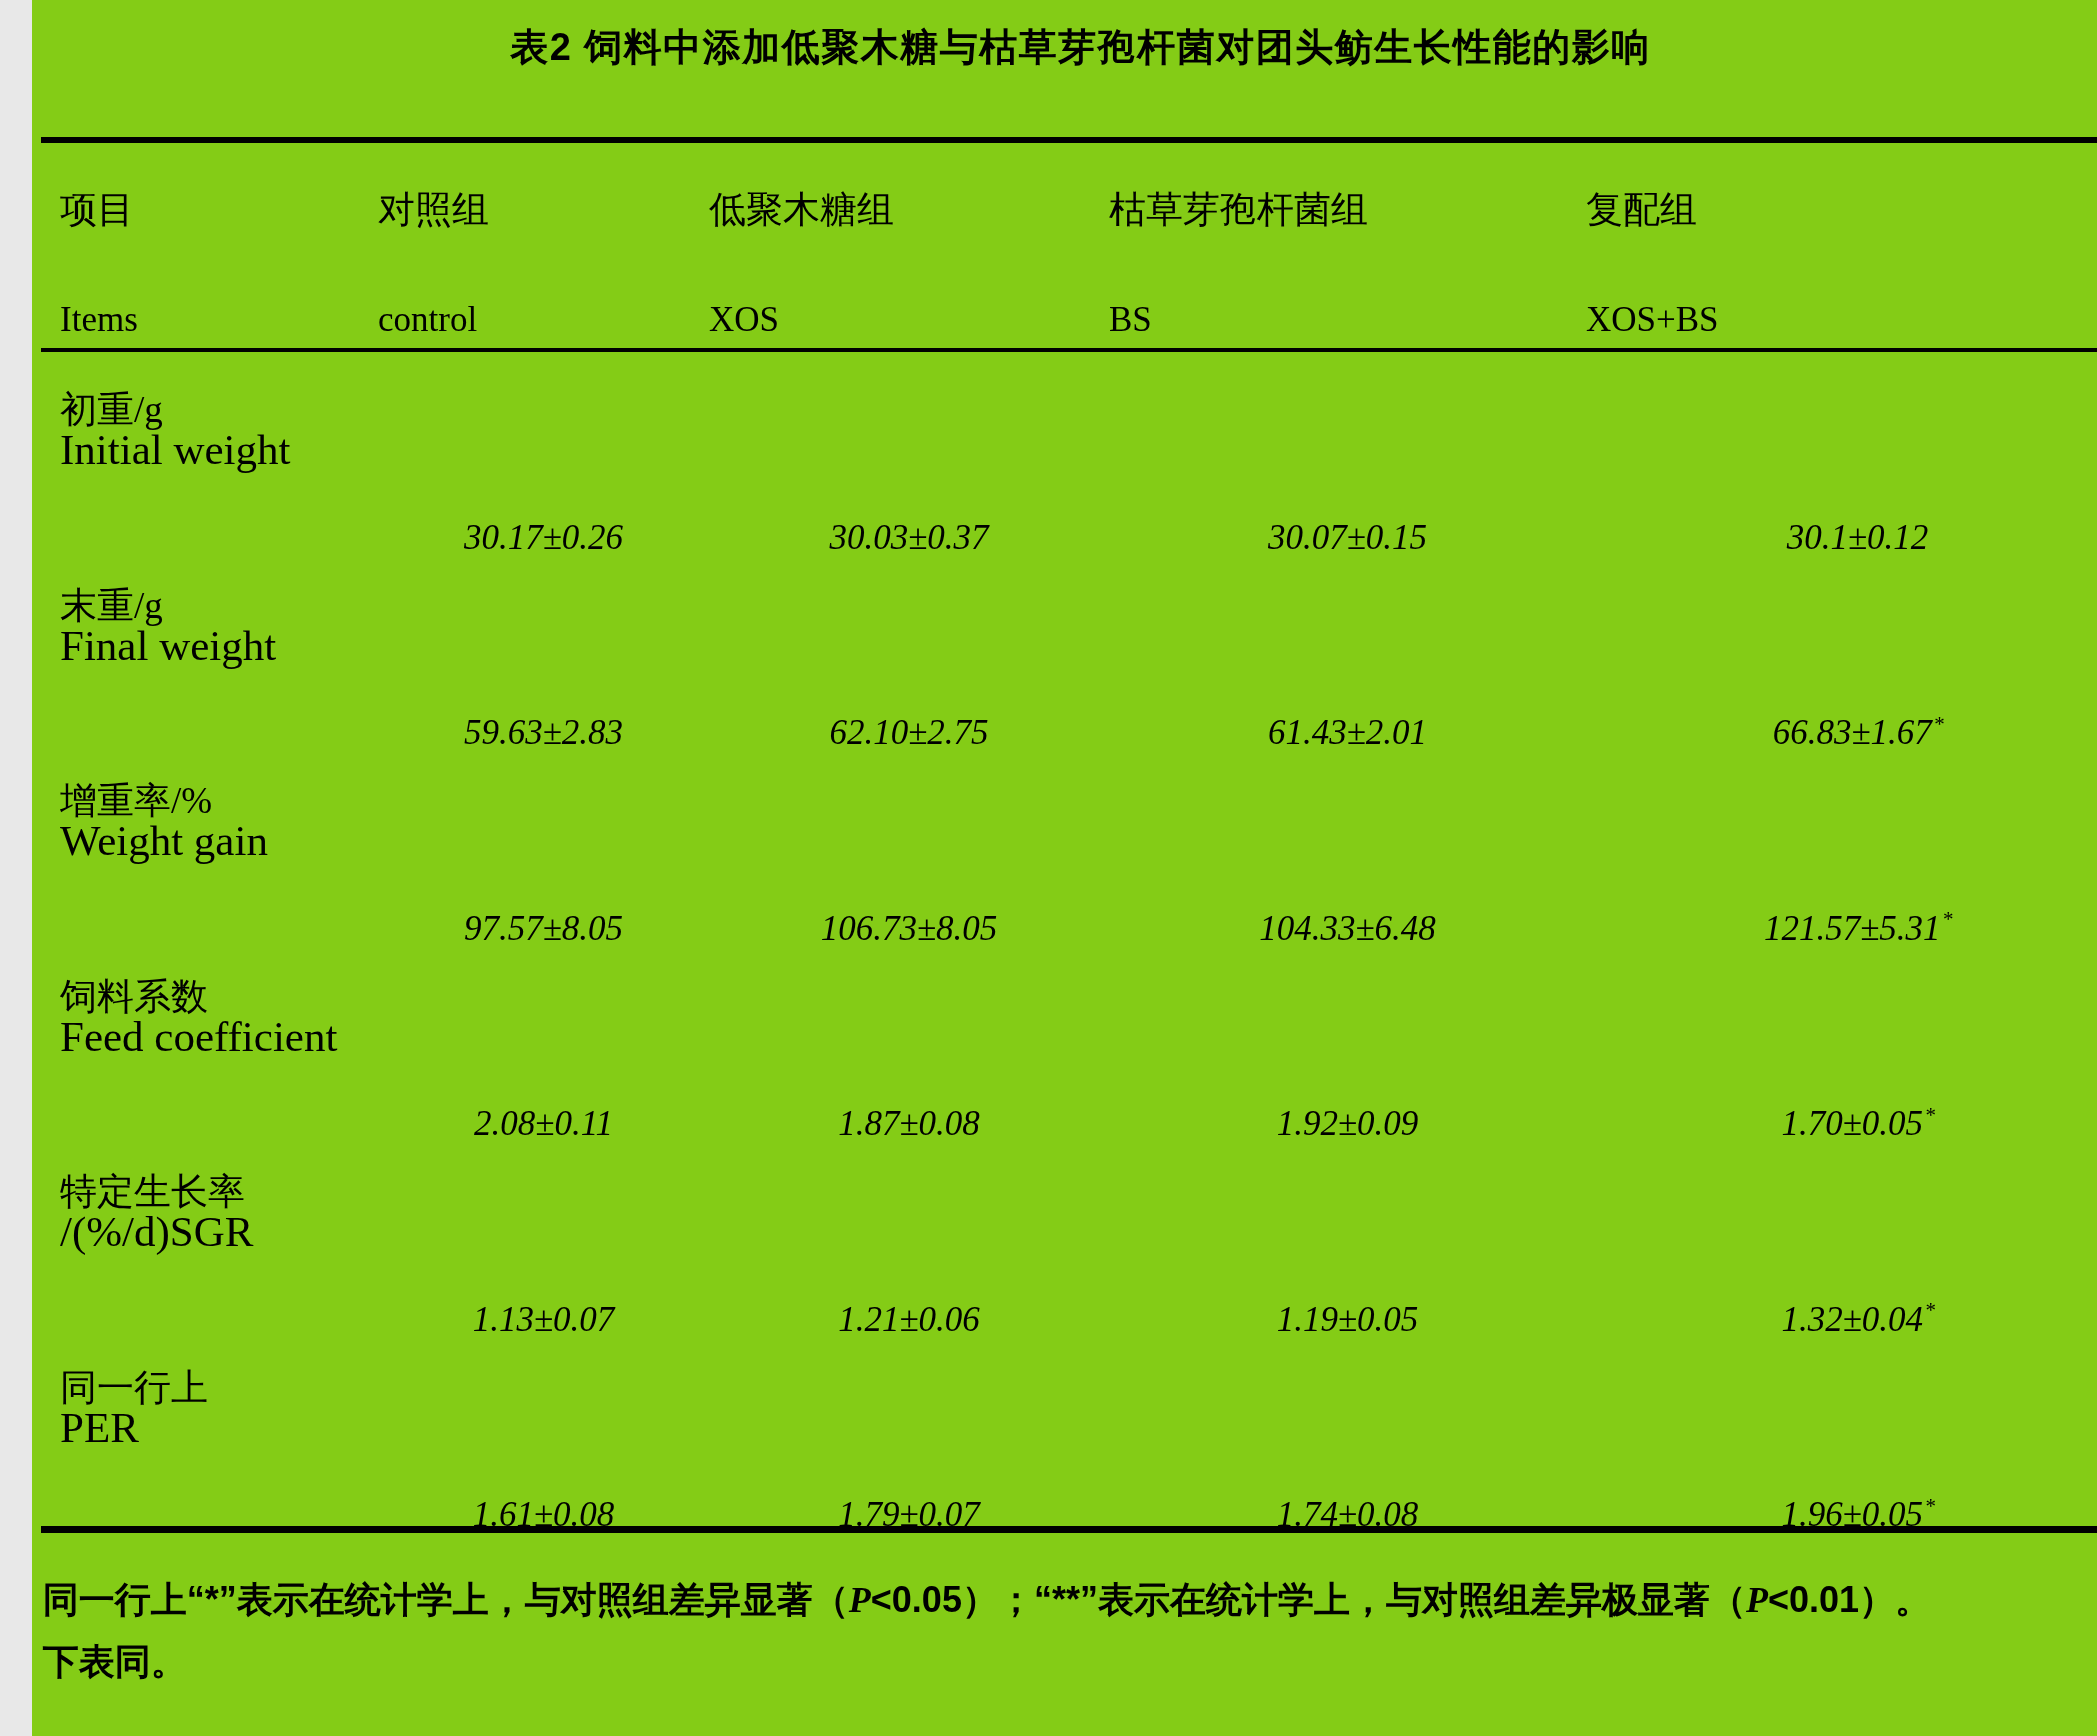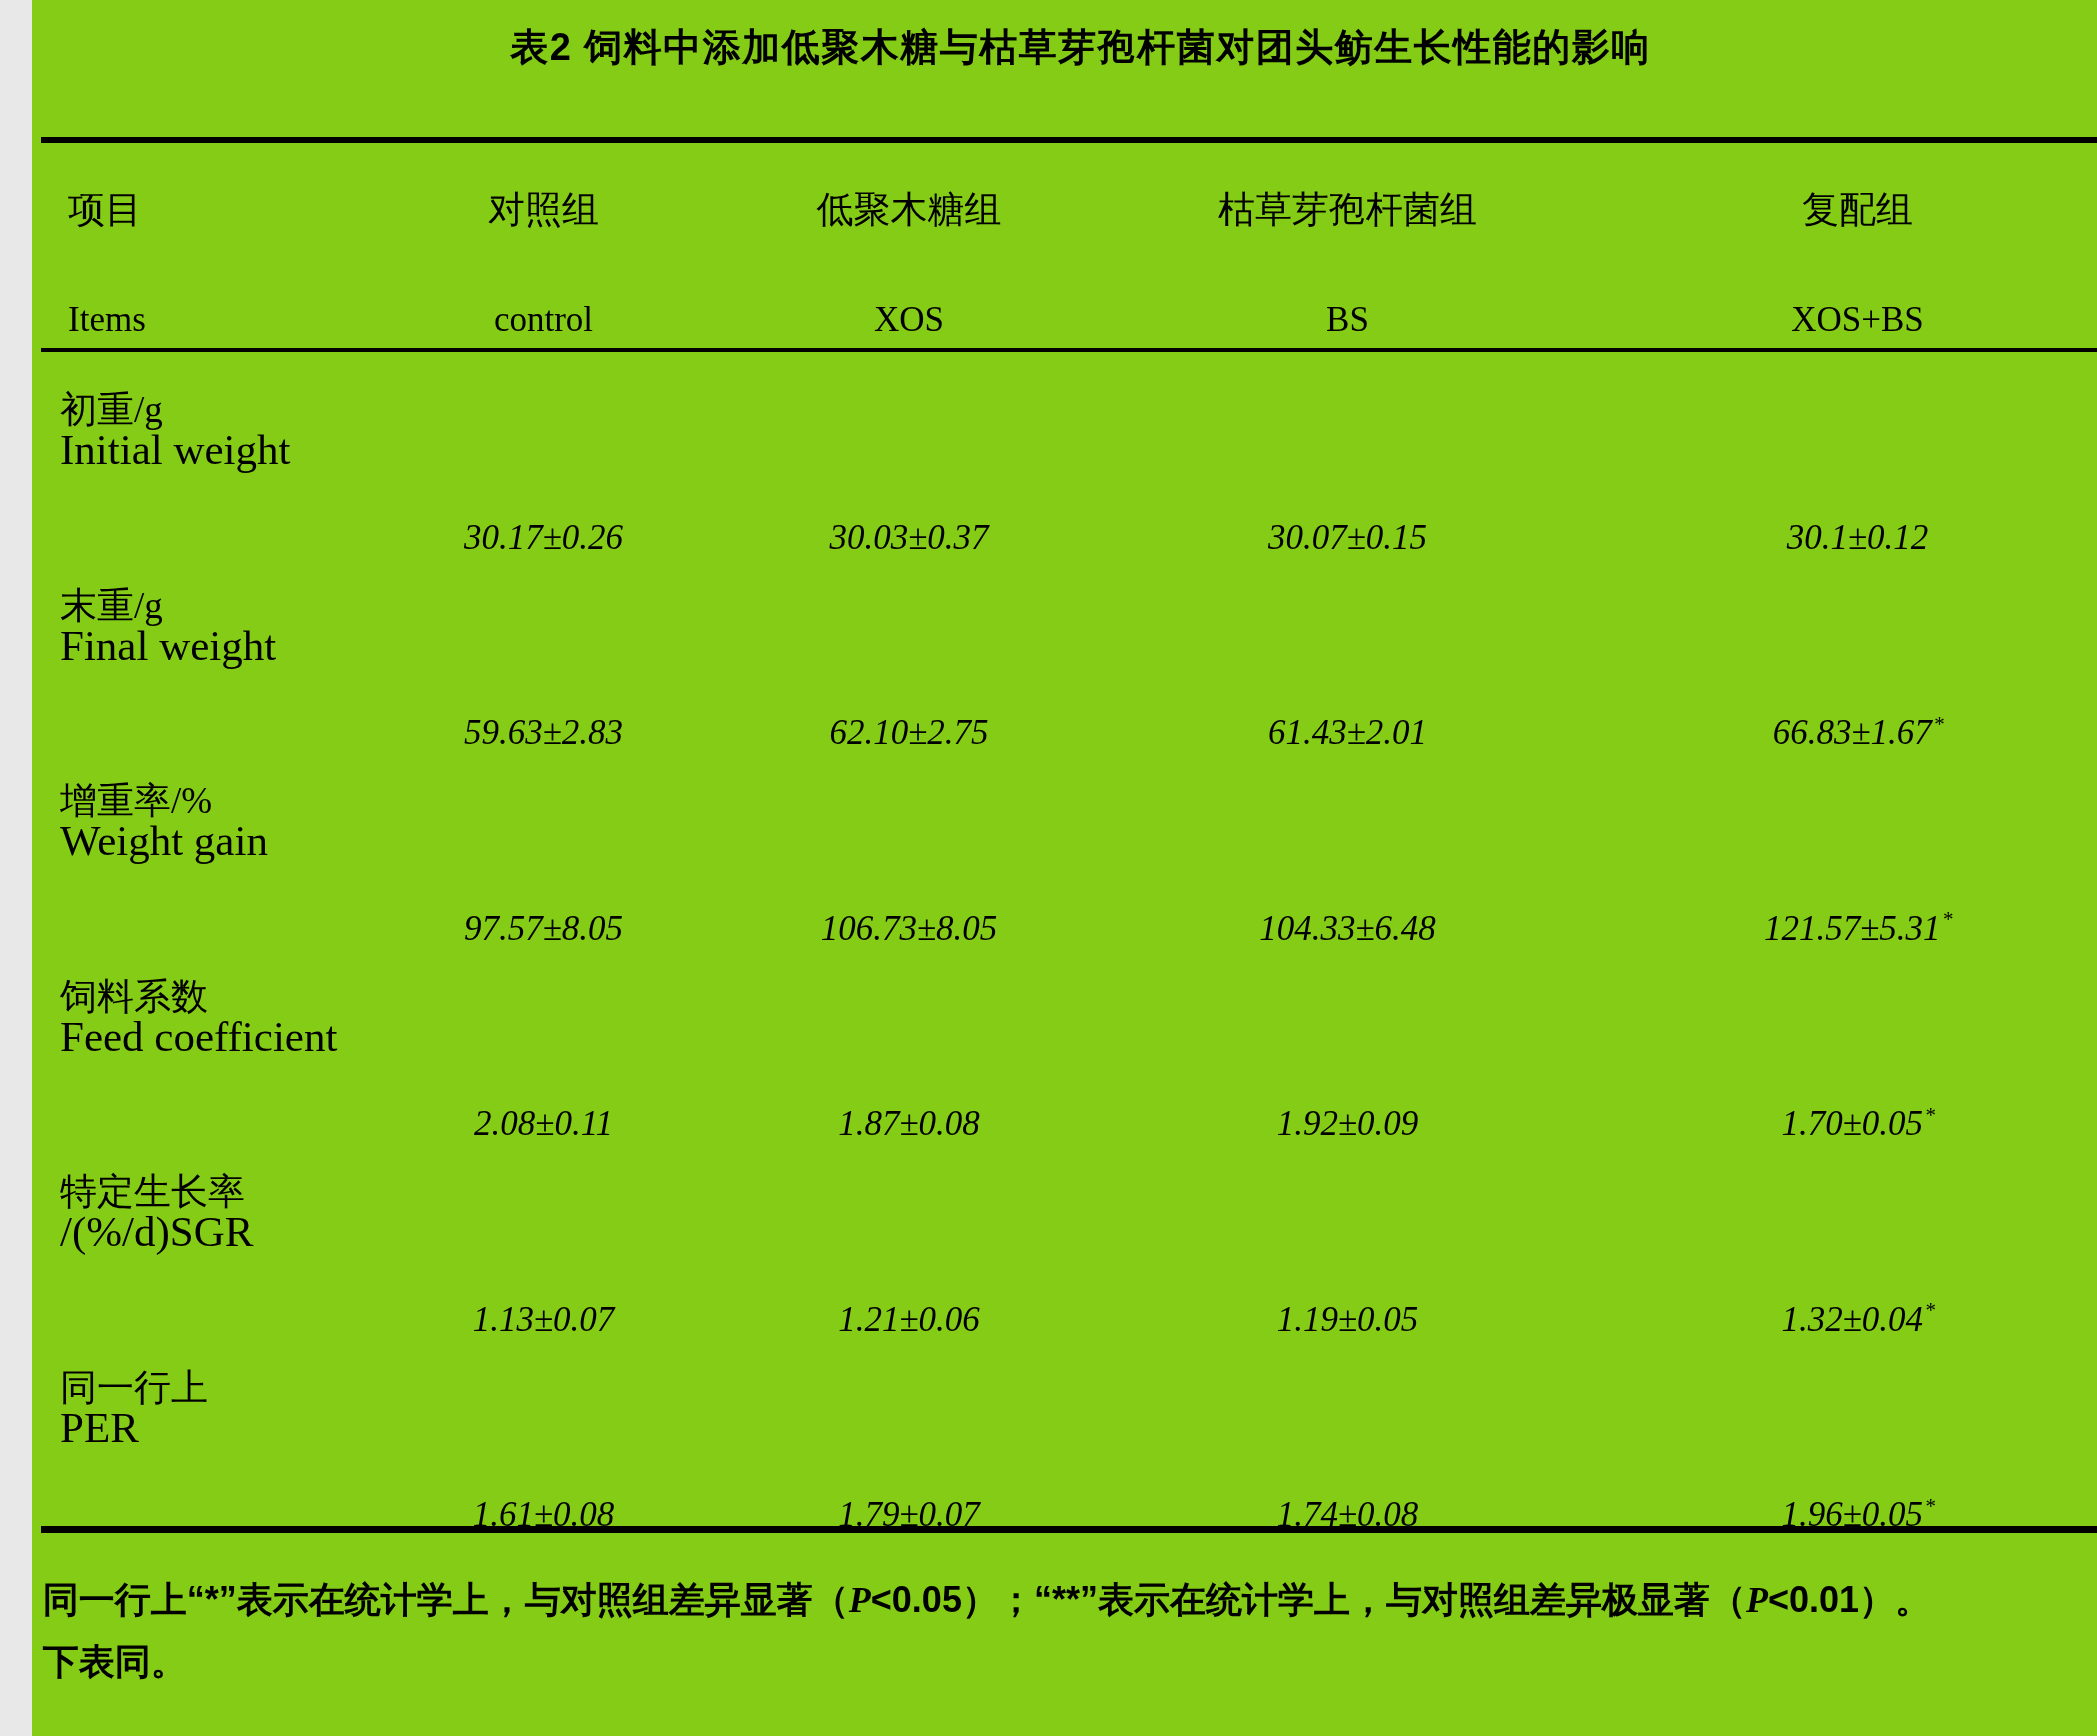--- a/index.html
+++ b/index.html
@@ -26,25 +26,25 @@
   .rule-mid    { top:348px;  height:3.8px; }
   .rule-bottom { top:1526px; height:7px; }
 
   .thead {
     position:absolute; top:145px; left:0; width:100%; height:203px;
     display:grid;
     grid-template-columns:346px 331px 400px 477px 1fr;
   }
   .hcell {
     display:flex; flex-direction:column; justify-content:space-between;
-    align-items:center;
+    align-items:flex-start;
     padding:46px 0 10.8px 0;
     font-size:37px; line-height:1;
   }
-  .hcell.label { align-items:flex-start; padding-left:36px; }
+  .hcell.label { align-items:flex-start; padding-left:28px; }
   .hcell .en { font-size:35px; }
 
   .tbody {
     position:absolute; top:353px; left:0; width:100%; height:1173px;
     display:flex; flex-direction:column;
   }
   .trow {
     flex:1;
     display:grid;
     grid-template-columns:346px 331px 400px 477px 1fr;

